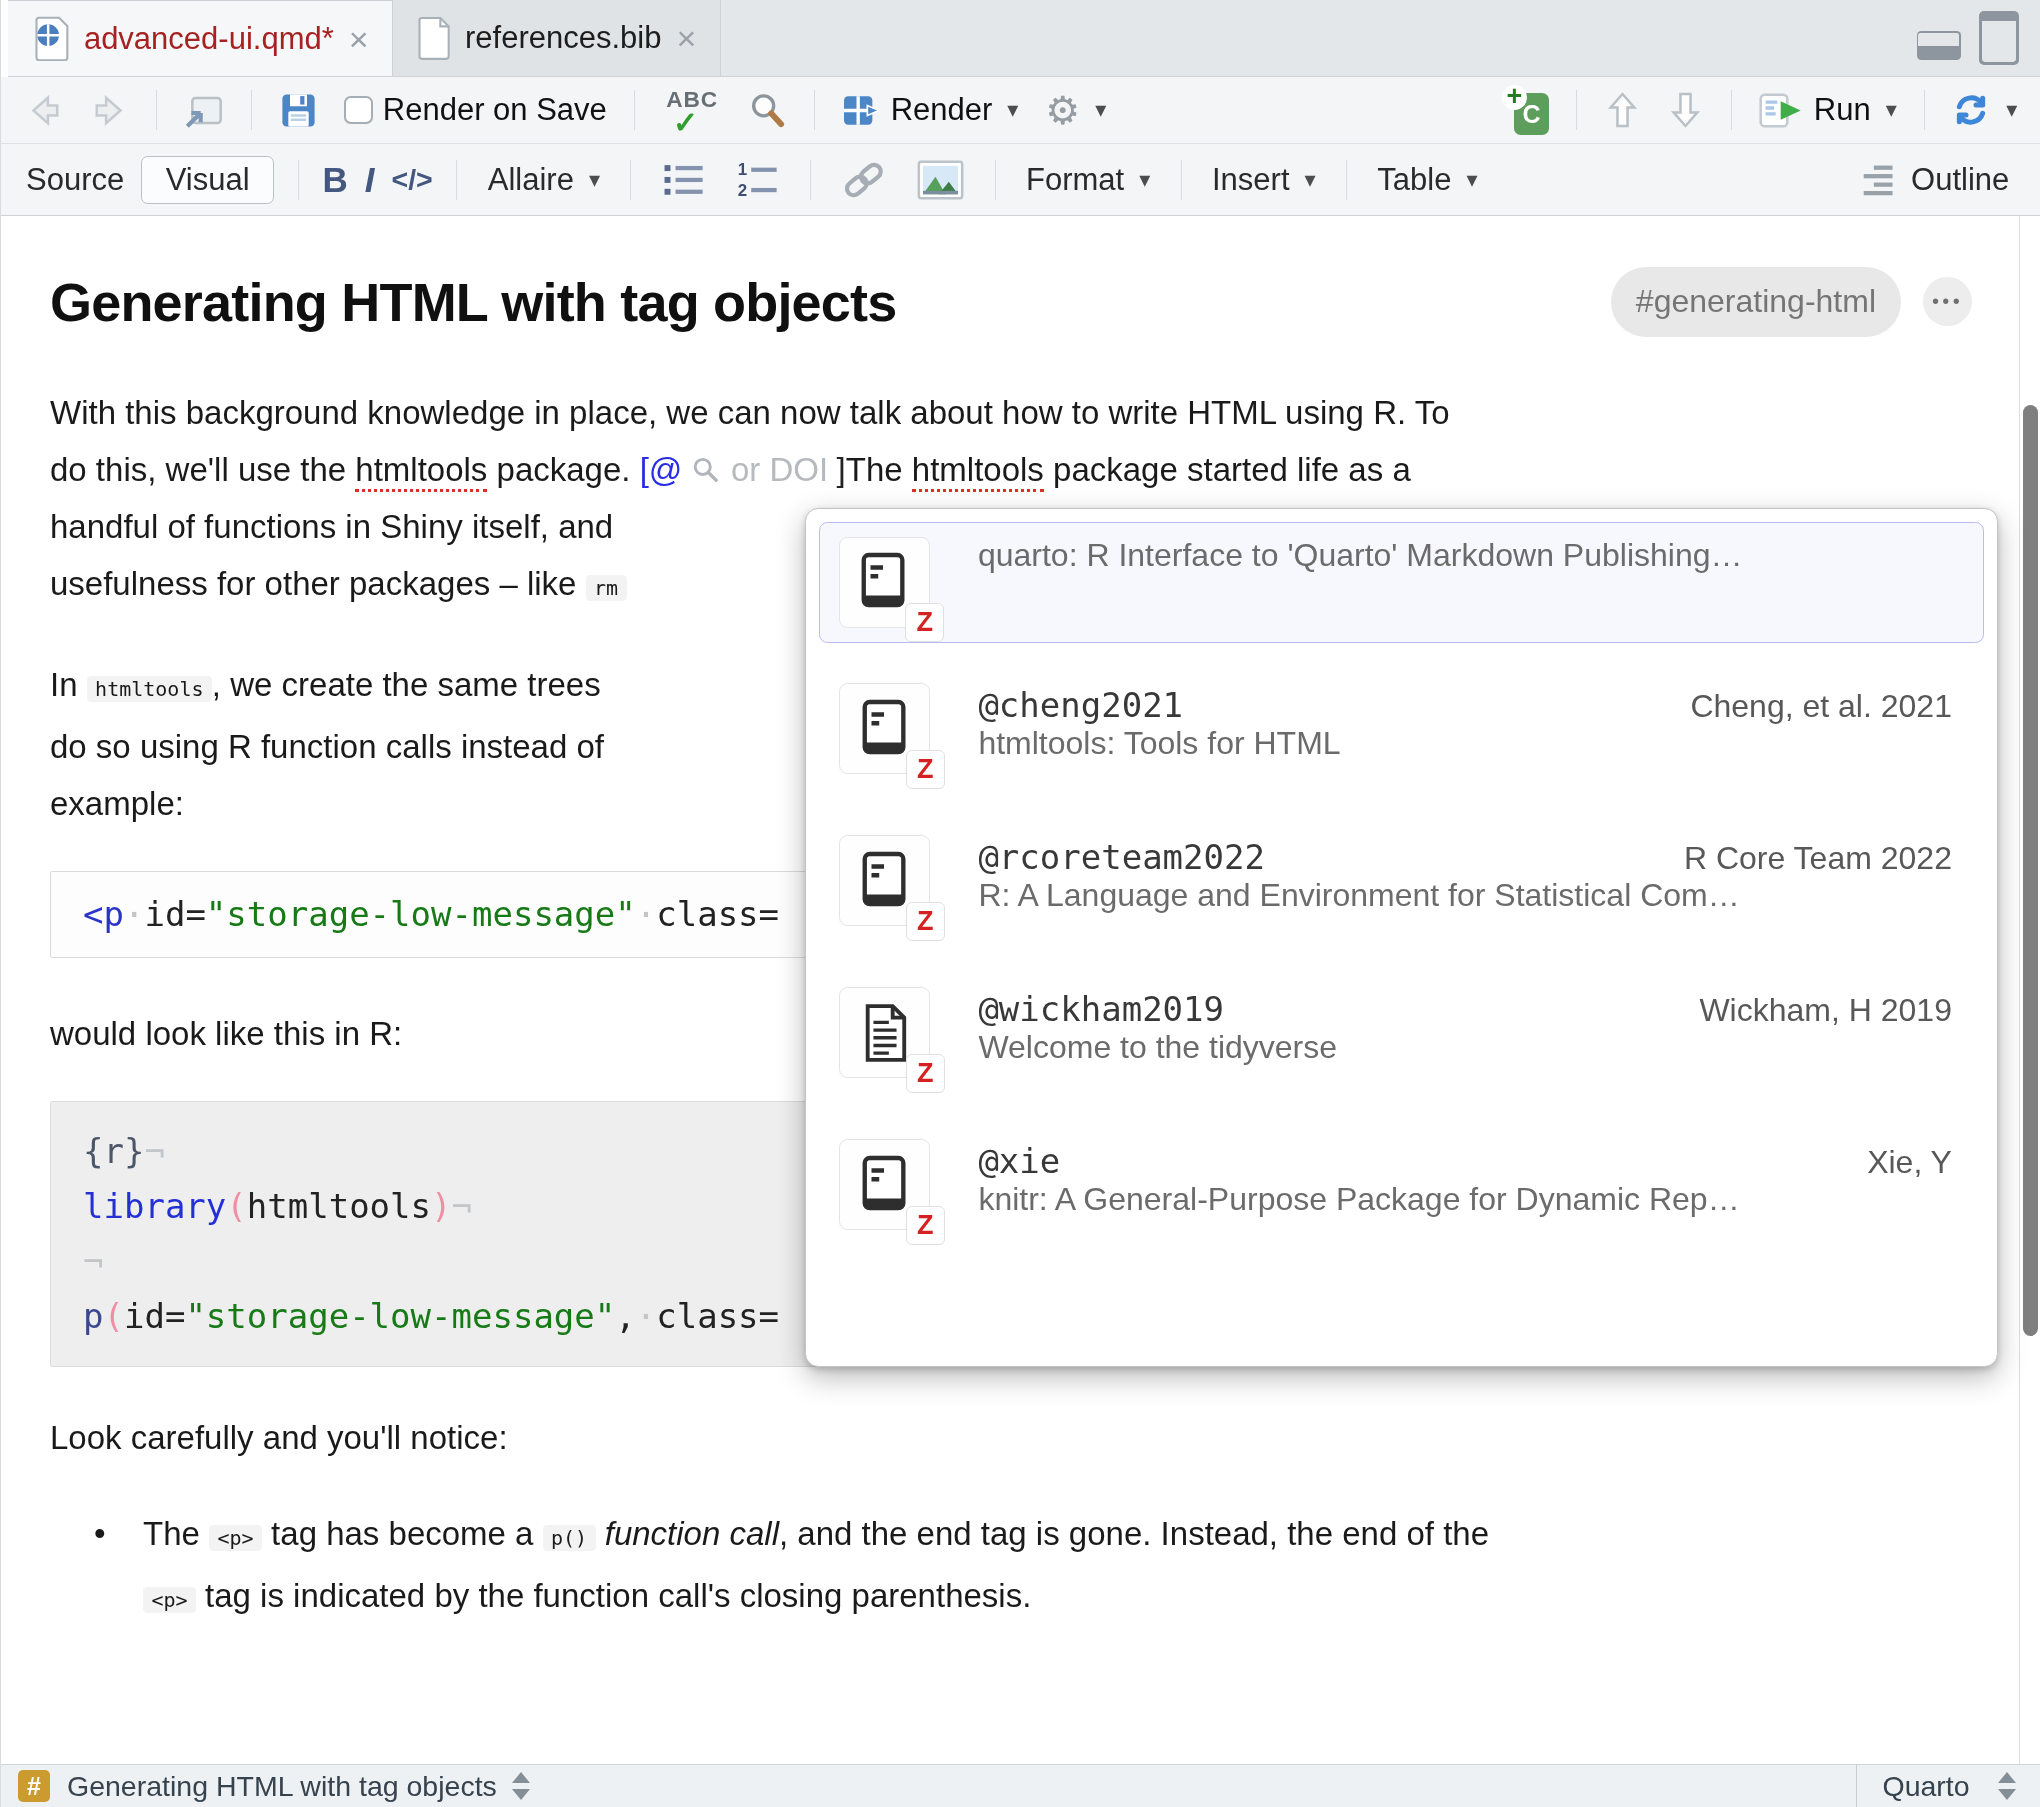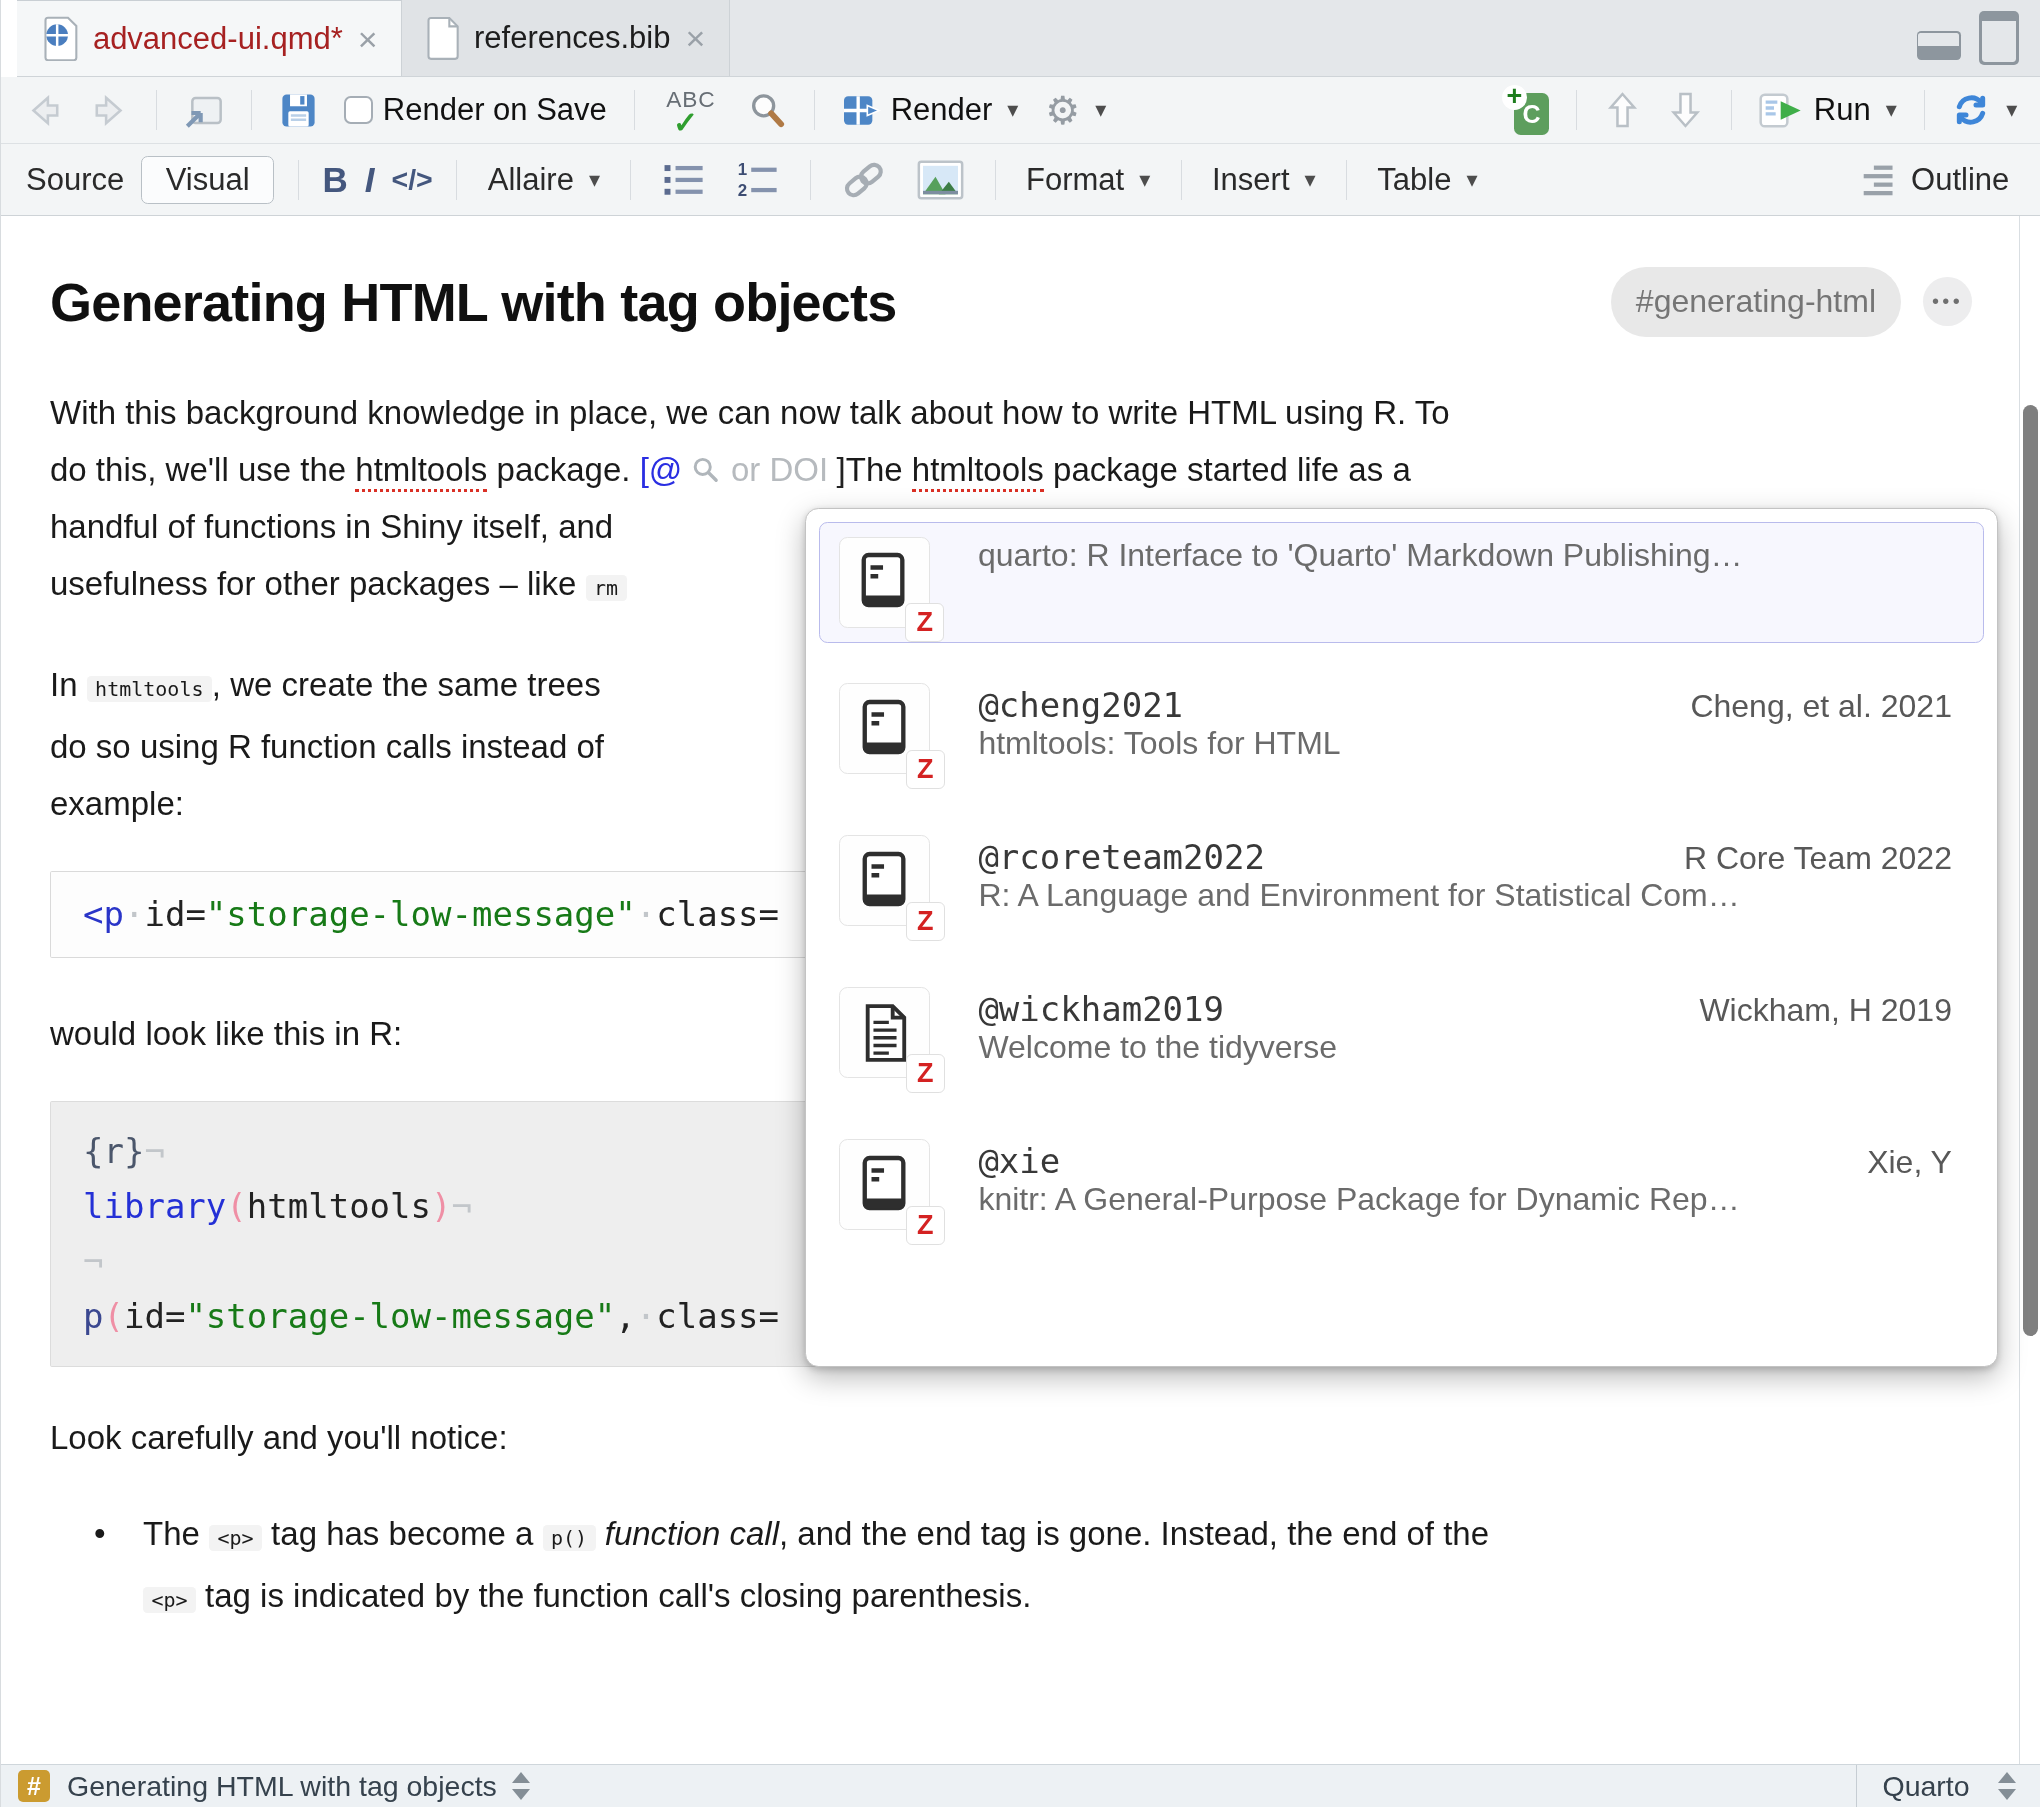--- a/index.html
+++ b/index.html
@@ -1,21 +1,21 @@
 <!DOCTYPE html>
 <html style="font-size:13.4px"><head>
 <meta charset="utf-8">
 <style>
   * { margin:0; padding:0; box-sizing:border-box; }
   html,body { background:#dfe3e6; }
   body { font-family:"Liberation Sans", sans-serif; }
   .app { position:relative; width:2041px; height:1807px; background:#fff; overflow:hidden; border-left:1.7px solid #d8dcdf; }
 
   
-  .tabbar { position:absolute; top:0; left:16px; right:0; height:77px; background:#e4e7ea; display:flex; align-items:stretch; border-bottom:0.8px solid #cfd4d8; }
+  .tabbar { position:absolute; top:0; left:7px; right:0; height:77px; background:#e4e7ea; display:flex; align-items:stretch; border-bottom:0.8px solid #cfd4d8; }
   .tab { display:flex; align-items:center; padding:0 23.5px; border-right:0.8px solid #cdd2d6; cursor:default; }
   .tab.active { background:#f5f7f8; border-top:0.8px solid #c9cfd4; }
   .tab.inactive { background:#e0e3e6; }
   .tab .tab-label { font-size:31px; margin:0 15px 0 13.4px; color:#1d1d1d; }
   .tab.active .tab-label { color:#a62121; }
   .tab .close-x { font-size:34px; color:#9aa1a8; line-height:1; }
   .win-controls { margin-left:auto; display:flex; align-items:center; gap:18.5px; padding-right:22px; }
   .pane-min { width:44px; height:28.5px; border-radius:4.2px; background:#8d969e; position:relative; align-self:center; margin-top:15px; }
   .pane-min::before { content:""; position:absolute; top:1.7px; left:1.7px; right:1.7px; height:13.4px; background:#e4e7ea; border-radius:2.5px 2.5px 0 0; }
   .pane-max { width:40px; height:54px; border-radius:5px; background:#8d969e; position:relative; }
@@ -25,21 +25,21 @@
   .toolbar { position:absolute; left:0; right:0; display:flex; align-items:center; background:#f3f5f6; }
   .tb1 { top:77px; height:67px; border-bottom:0.8px solid #dde1e4; padding:0 17px; gap:13.4px; }
   .tb2 { top:144px; height:72px; border-bottom:1.7px solid #ced3d7; padding:0 25px; gap:17px; font-size:31px; color:#2a2a2a; }
   .sep { width:0; height:40px; border-left:1.7px solid #d8dce0; margin:0 6.7px; }
   .tbtn { display:flex; align-items:center; gap:10px; padding:3.4px 6.7px; border-radius:5px; }
   .tbtn .lbl { font-size:31px; color:#111; }
   .caret { font-size:22px; color:#4d4d4d; margin-left:5px; }
   .right-group { margin-left:auto; display:flex; align-items:center; gap:13.4px; }
   .checkbox { width:28.5px; height:28.5px; border:2.5px solid #a5adb5; border-radius:6.7px; background:#fff; }
   .abc-check { position:relative; width:59px; height:49px; }
-  .abc-check .abc { position:absolute; top:0; left:5px; font-size:22.7px; font-weight:normal; color:#676e75; letter-spacing:0.8px; }
+  .abc-check .abc { position:absolute; top:0; left:5px; font-size:22.7px; font-weight:bold; color:#676e75; letter-spacing:0.8px; }
   .abc-check .chk { position:absolute; bottom:-5px; left:11.7px; font-size:30px; font-weight:bold; color:#2f9e2f; }
   .gear-glyph { font-size:39px; color:#959ca3; line-height:1; }
   .biglyph { font-size:35px; font-weight:bold; color:#44577e; }
   .it { font-style:italic; font-weight:bold; }
   .visual-btn { border:1.7px solid #b9c0c6; background:#fbfcfd; border-radius:6.7px; padding:5px 23.5px; }
   .chunk-ic { position:relative; width:47px; height:50px; }
   .chunk-ic .cbody { position:absolute; right:0; bottom:0; width:35px; height:42px; background:#5d9e5d; border-radius:6.7px; color:#fff; font-weight:bold; font-size:25px; display:flex; align-items:center; justify-content:center; }
   .chunk-ic .cplus { position:absolute; left:0; top:0; width:25px; height:25px; background:#fff; border-radius:50%; color:#1e7d1e; font-size:27px; font-weight:bold; line-height:23.5px; text-align:center; }
 
   

